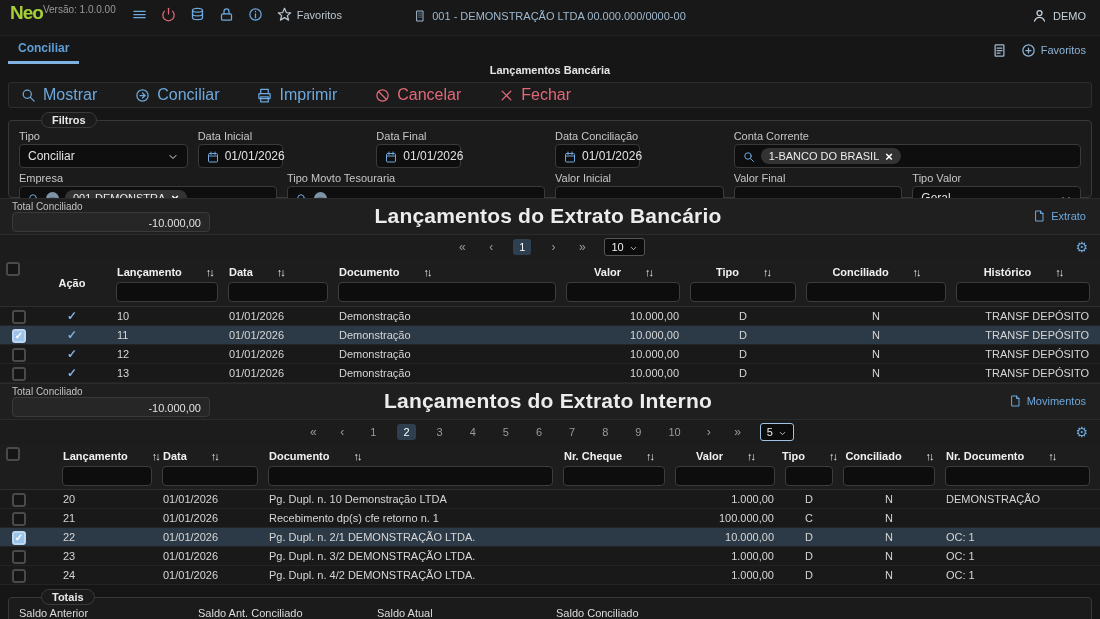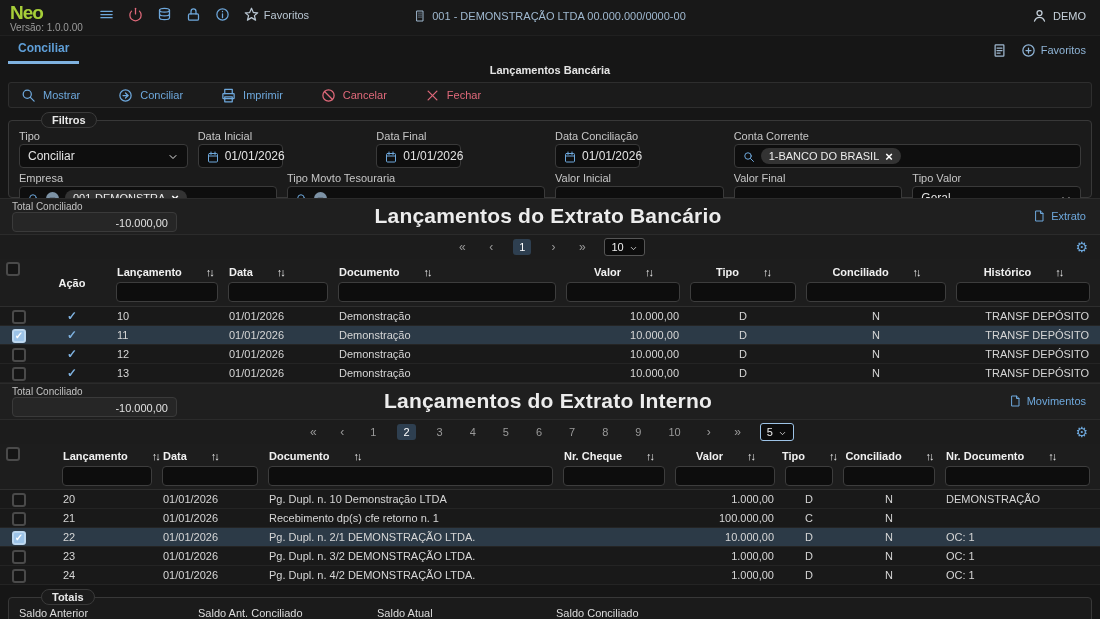--- a/index.html
+++ b/index.html
@@ -8,21 +8,21 @@
 
   
   svg.ic { width:15px; height:15px; stroke:currentColor; fill:none; stroke-width:2;
     stroke-linecap:round; stroke-linejoin:round; vertical-align:middle; }
   svg.ic.sm { width:12px; height:12px; }
   .blue { color:#6ea8dc; } .red { color:#e0697a; }
 
   
   .topbar { height:36px; background:#181818; display:flex; align-items:flex-start;
     padding:4px 10px 0; position:relative; border-bottom:1px solid #202020; }
-  .logo-wrap { display:flex; flex-direction:column; margin-right:16px; }
+  .logo-wrap { display:flex; flex-direction:row; margin-right:16px; }
   .logo { font-size:19px; font-weight:bold; color:#a6ce39; letter-spacing:-1px; line-height:18px; }
   .version { font-size:10px; color:#9a9a9a; }
   .tb-icons { display:flex; align-items:center; gap:14px; margin-top:3px; }
   .fav { display:flex; align-items:center; gap:5px; color:#b9c6d2; }
   .topbar-center { position:absolute; left:0; right:0; top:9px; text-align:center;
     color:#9fb8cf; pointer-events:none; }
   .topbar-center > span.inner { display:inline-flex; gap:6px; align-items:center; pointer-events:auto; }
   .topbar-right { position:absolute; right:14px; top:8px; display:flex; gap:6px;
     align-items:center; color:#c7d2dc; }
 
@@ -31,21 +31,21 @@
     padding:0 14px 0 8px; }
   .tab { color:#5f9fd8; font-weight:bold; font-size:12px; padding:4px 10px 6px;
     border-bottom:3px solid #7fb2e0; }
   .tabrow-right { display:flex; align-items:center; gap:14px; color:#9fb8cf; }
   .fav-add { display:flex; align-items:center; gap:5px; color:#8fb4d6; }
   .page-title { height:16px; text-align:center; font-weight:bold; color:#e4e4e4; font-size:11px; }
 
   
   .toolbar { margin:2px 8px 4px; border:1px solid #2e2e2e; border-radius:3px;
     height:26px; display:flex; align-items:center; gap:38px; padding:0 12px; background:#1b1b1b; }
-  .tool { display:flex; align-items:center; gap:7px; font-size:11px; }
+  .tool { display:flex; align-items:center; gap:7px; font-size:16px; }
   .tool span.lbl { color:inherit; }
 
   
   fieldset.filters { margin:0 8px; border:1px solid #383838; border-radius:4px;
     padding:2px 10px 8px; height:86px; background:#1b1b1b; }
   fieldset.filters legend, fieldset.totais legend { margin-left:22px; border:1px solid #3a3a3a;
     border-radius:8px; padding:1px 10px; font-weight:bold; color:#e8e8e8; background:#1b1b1b; }
   .fgrid { display:grid; grid-template-columns:repeat(12,1fr); column-gap:10px; row-gap:4px; }
   .ffield label { display:block; margin-bottom:2px; color:#c6c6c6; }
   .span2 { grid-column:span 2; } .span3 { grid-column:span 3; } .span4 { grid-column:span 4; }
@@ -57,21 +57,21 @@
     align-items:center; color:#ececec; font-size:11px; }
   .chip .x { font-weight:bold; color:#fff; font-size:13px; line-height:11px; }
   .minus-dot { width:13px; height:13px; border-radius:50%; background:#7d93a6; color:#14181c;
     font-weight:bold; display:inline-flex; align-items:center; justify-content:center;
     font-size:11px; line-height:11px; }
 
   
   .strip { height:37px; background:#1f1f1f; border-top:1px solid #2b2b2b;
     border-bottom:1px solid #2b2b2b; position:relative; padding:2px 12px; }
   .total-wrap label { font-size:10px; color:#c2c2c2; display:block; }
-  .total-input { width:165px; height:20px; background:#262626; border:1px solid #3a3a3a;
+  .total-input { width:198px; height:20px; background:#262626; border:1px solid #3a3a3a;
     border-radius:4px; text-align:right; line-height:20px; padding:0 8px; color:#e0e0e0; }
   .strip-title { position:absolute; left:0; right:4px; top:5px; text-align:center;
     font-size:21px; font-weight:bold; color:#ececec; letter-spacing:.2px; }
   .strip-btn { position:absolute; right:14px; top:10px; display:flex; gap:6px;
     align-items:center; color:#6ea8dc; background:none; border:none; font-size:11px;
     font-family:inherit; }
 
   
   .pagrow { height:24px; background:#1c1c1c; position:relative; display:flex;
     align-items:center; justify-content:center; gap:15px; color:#9a9a9a; }

